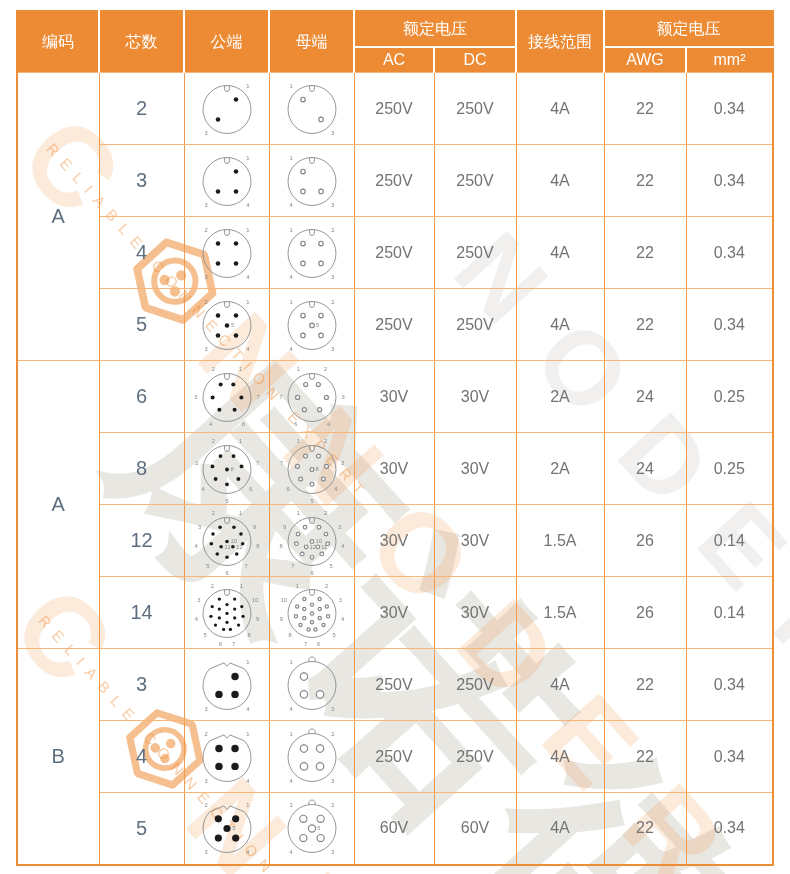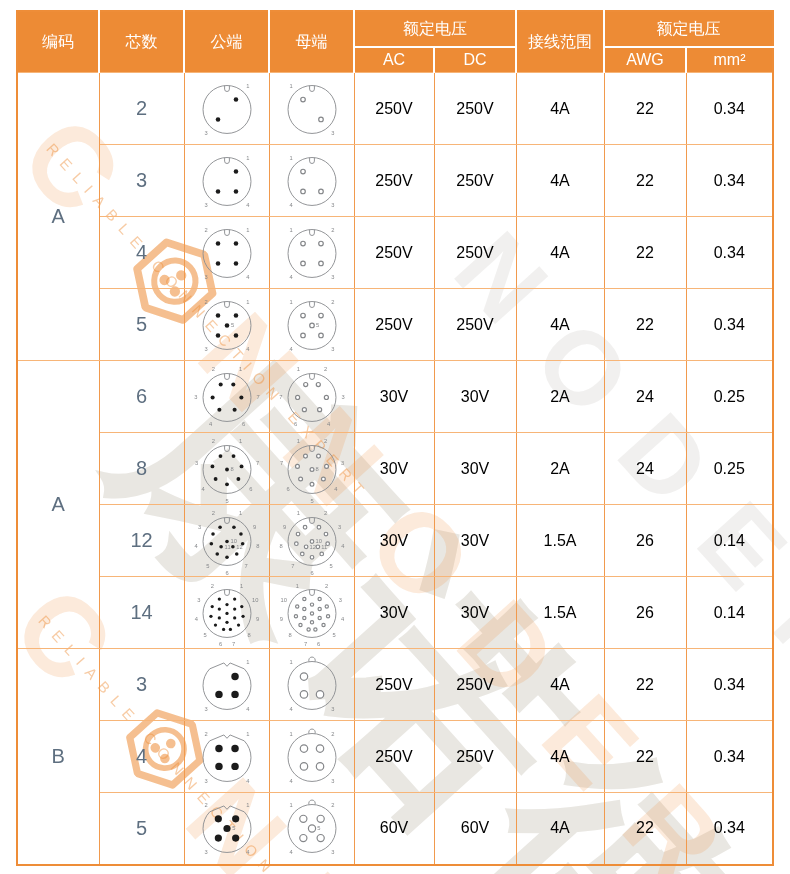--- a/index.html
+++ b/index.html
@@ -41,21 +41,21 @@
   thead th.split{border-bottom:2px solid #ffffff;}
   thead tr.h1 th{height:34px;}
   thead tr.h2 th{height:24px;}
   tbody tr{height:72px;}
   tbody td{
     border:1px solid #F19A4D;
     border-top:1px solid #F7B578;border-bottom:1px solid #F7B578;
     text-align:center;vertical-align:middle;padding:0;
     background:transparent;
   }
-  td.val{font-size:16px;color:#000000;}
+  td.val{font-size:16px;color:#737373;}
   td.cores,td.code{font-size:20px;color:#5E6F80;}
   td.conn svg{display:block;margin:0 auto;}
 </style>
 </head>
 <body>
 
 <div class="wm wm-cn" style="left:300px;top:290px;">康诺德</div>
 
 <div class="wm wm-brand" style="left:92px;top:92px;">
   <span>C</span>

